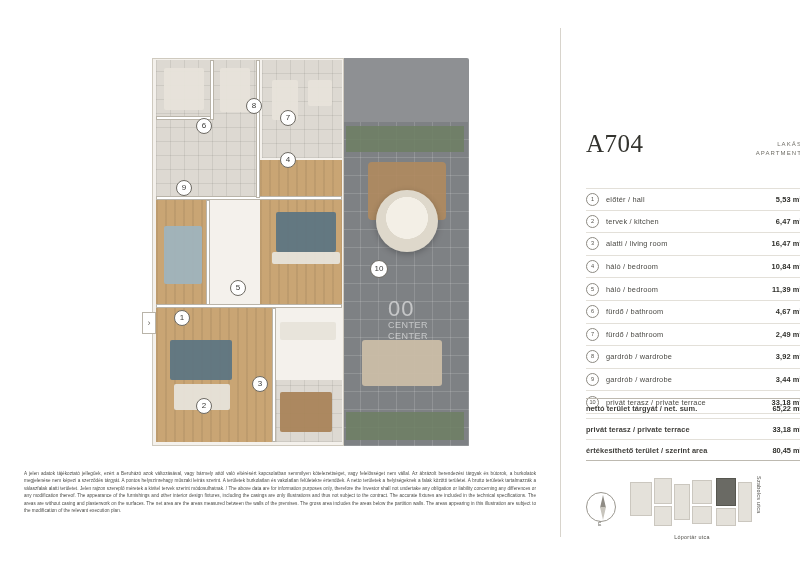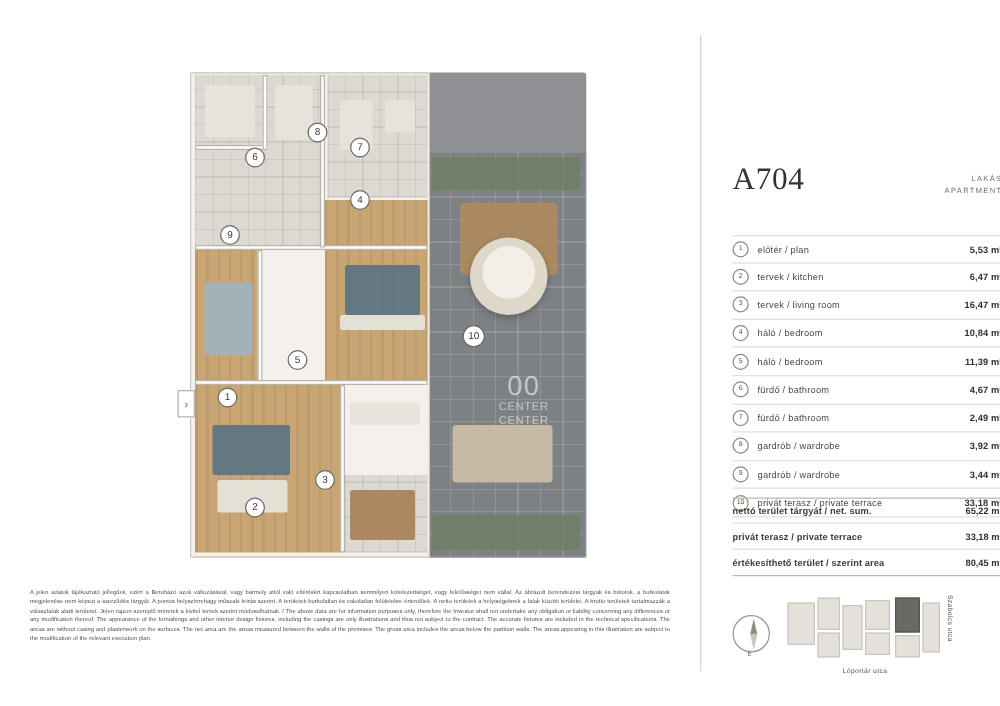--- a/index.html
+++ b/index.html
@@ -129,23 +129,22 @@
     left: 118px; top: 272px;
     width: 14px; height: 22px;
     background: #fff;
     border: 1px solid #b9b4a9;
     font-size: 9px; line-height: 20px; text-align: center;
     color: #6d6a63;
   }
 
   .watermark {
     position: absolute;
-    left: 352px; top: 258px;
+    left: 364px; top: 258px;
     width: 86px;
-    text-align: center;
     color: rgba(255,255,255,.55);
     font-size: 9px;
     letter-spacing: .5px;
     line-height: 11px;
     font-family: "Liberation Sans", sans-serif;
   }
   .watermark .big {
     display: block;
     font-size: 22px;
     line-height: 22px;
@@ -382,31 +381,31 @@
       <div class="apt-code">A704</div>
       <div class="apt-kind">
         <div>LAKÁS</div>
         <div>APARTMENT</div>
       </div>
     </div>
 
     <div class="rooms">
       <div class="room-row">
         <div class="bullet">1</div>
-        <div class="room-name">előtér  /  plan</div>
+        <div class="room-name">előtér  /  hall</div>
         <div class="room-area">5,53 m²</div>
       </div>
       <div class="room-row">
         <div class="bullet">2</div>
         <div class="room-name">tervek  /  kitchen</div>
         <div class="room-area">6,47 m²</div>
       </div>
       <div class="room-row">
         <div class="bullet">3</div>
-        <div class="room-name">tervek  /  living room</div>
+        <div class="room-name">alatti  /  living room</div>
         <div class="room-area">16,47 m²</div>
       </div>
       <div class="room-row">
         <div class="bullet">4</div>
         <div class="room-name">háló  /  bedroom</div>
         <div class="room-area">10,84 m²</div>
       </div>
       <div class="room-row">
         <div class="bullet">5</div>
         <div class="room-name">háló  /  bedroom</div>

